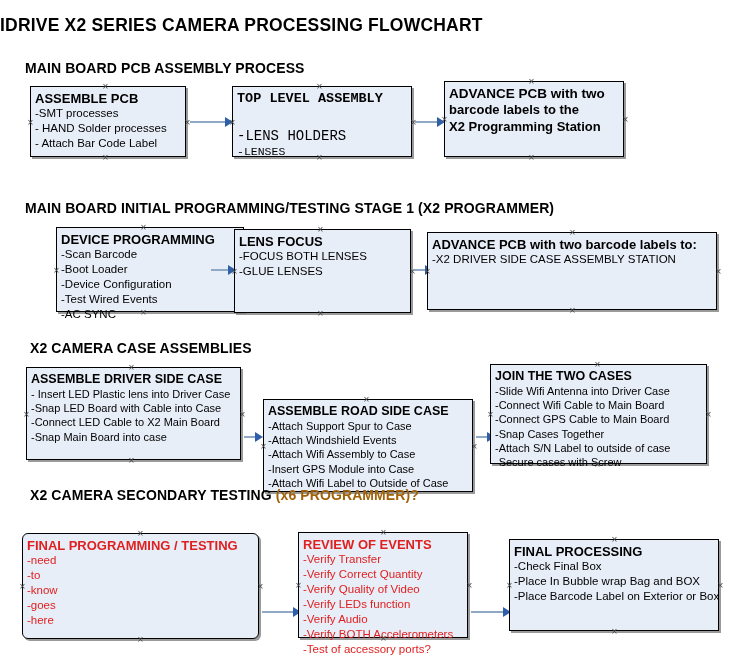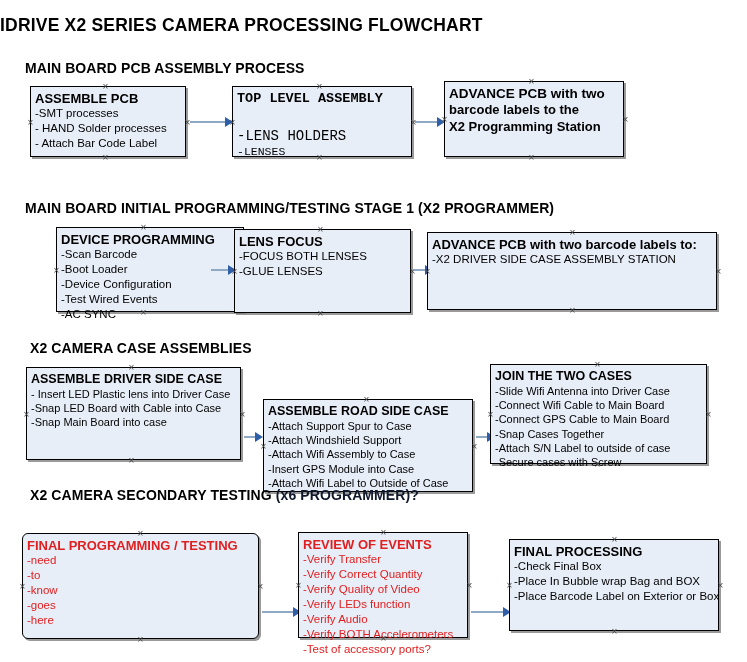--- a/index.html
+++ b/index.html
@@ -31,21 +31,21 @@
     letter-spacing: 0.2px;
   }
   .section-head {
     position: absolute;
     font-size: 14px;
     font-weight: bold;
     white-space: nowrap;
     letter-spacing: 0.1px;
   }
   .section-head .accent {
-    color: #0f172a;
+    color: #a16207;
   }
   .node {
     position: absolute;
     background: #e8eef8;
     border: 1px solid #000000;
     box-sizing: border-box;
     box-shadow: 2px 2px 0 rgba(120,120,120,0.75);
     padding: 4px 4px 2px 4px;
     overflow: visible;
   }
@@ -191,34 +191,35 @@
   </div>
 
   <div class="section-head" style="left:30px; top:340px;">
     <span>X2 CAMERA CASE ASSEMBLIES</span>
   </div>
 
   <div class="node tight" style="left:26px; top:367px; width:215px; height:93px;">
     <div class="head">ASSEMBLE DRIVER SIDE CASE</div>
     <div class="line">- Insert LED Plastic lens into Driver Case</div>
     <div class="line">-Snap LED Board with Cable into Case</div>
+    <div class="line">-Connect LED Cable to X2 Main Board</div>
     <div class="line">-Snap Main Board into case</div>
     <span class="xmark" style="left:100px; top:-5px;"></span>
     <span class="xmark" style="left:-5px; top:42px;"></span>
     <span class="xmark" style="left:211px; top:42px;"></span>
     <span class="xmark" style="left:100px; top:88px;"></span>
   </div>
 
   <div class="conn" style="left:244px; top:436px; width:16px;"></div>
   <div class="arrowhead" style="left:255px; top:432px;"></div>
 
   <div class="node tight" style="left:263px; top:367px; width:210px; height:93px;margin-top:32px;">
     <div class="head">ASSEMBLE ROAD SIDE CASE</div>
     <div class="line">-Attach Support Spur to Case</div>
-    <div class="line">-Attach Windshield Support</div>
+    <div class="line">-Attach Windshield Events</div>
     <div class="line">-Attach Wifi Assembly to Case</div>
     <div class="line">-Insert GPS Module into Case</div>
     <div class="line">-Attach Wifi Label to Outside of Case</div>
     <span class="xmark" style="left:98px; top:-5px;"></span>
     <span class="xmark" style="left:-5px; top:42px;"></span>
     <span class="xmark" style="left:206px; top:42px;"></span>
     <span class="xmark" style="left:98px; top:88px;"></span>
   </div>
 
   <div class="conn" style="left:476px; top:436px; width:16px;"></div>

